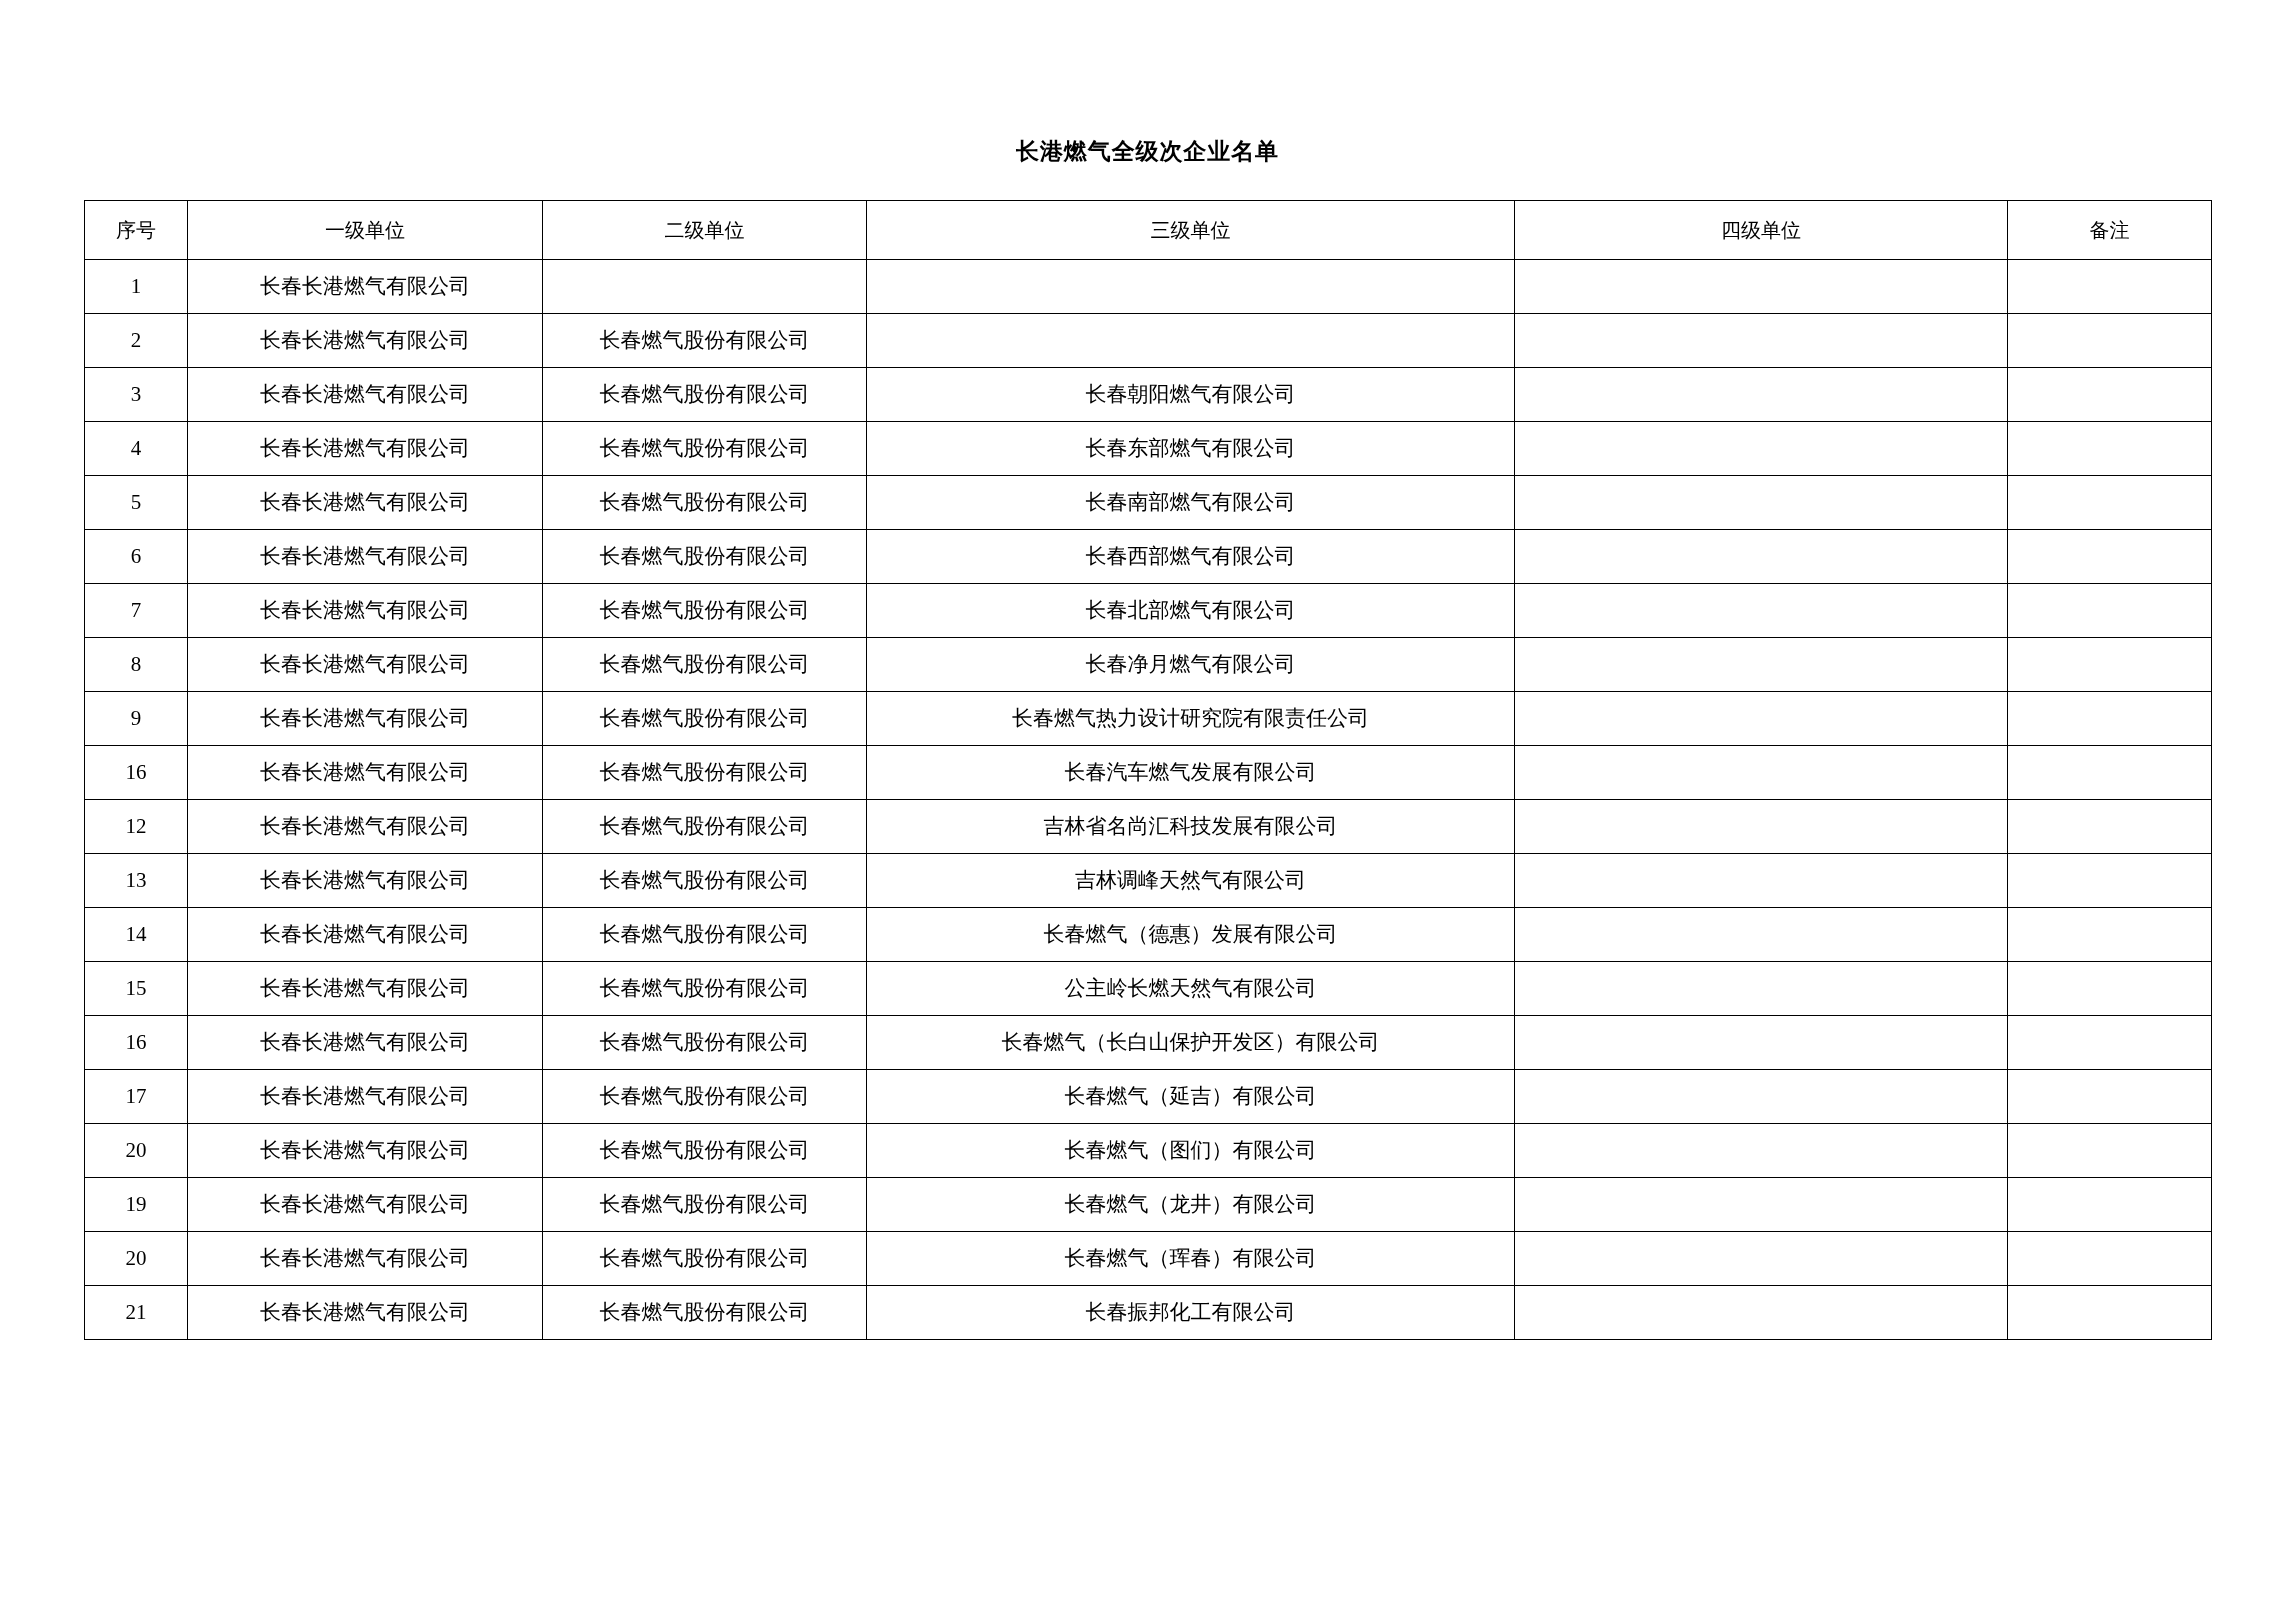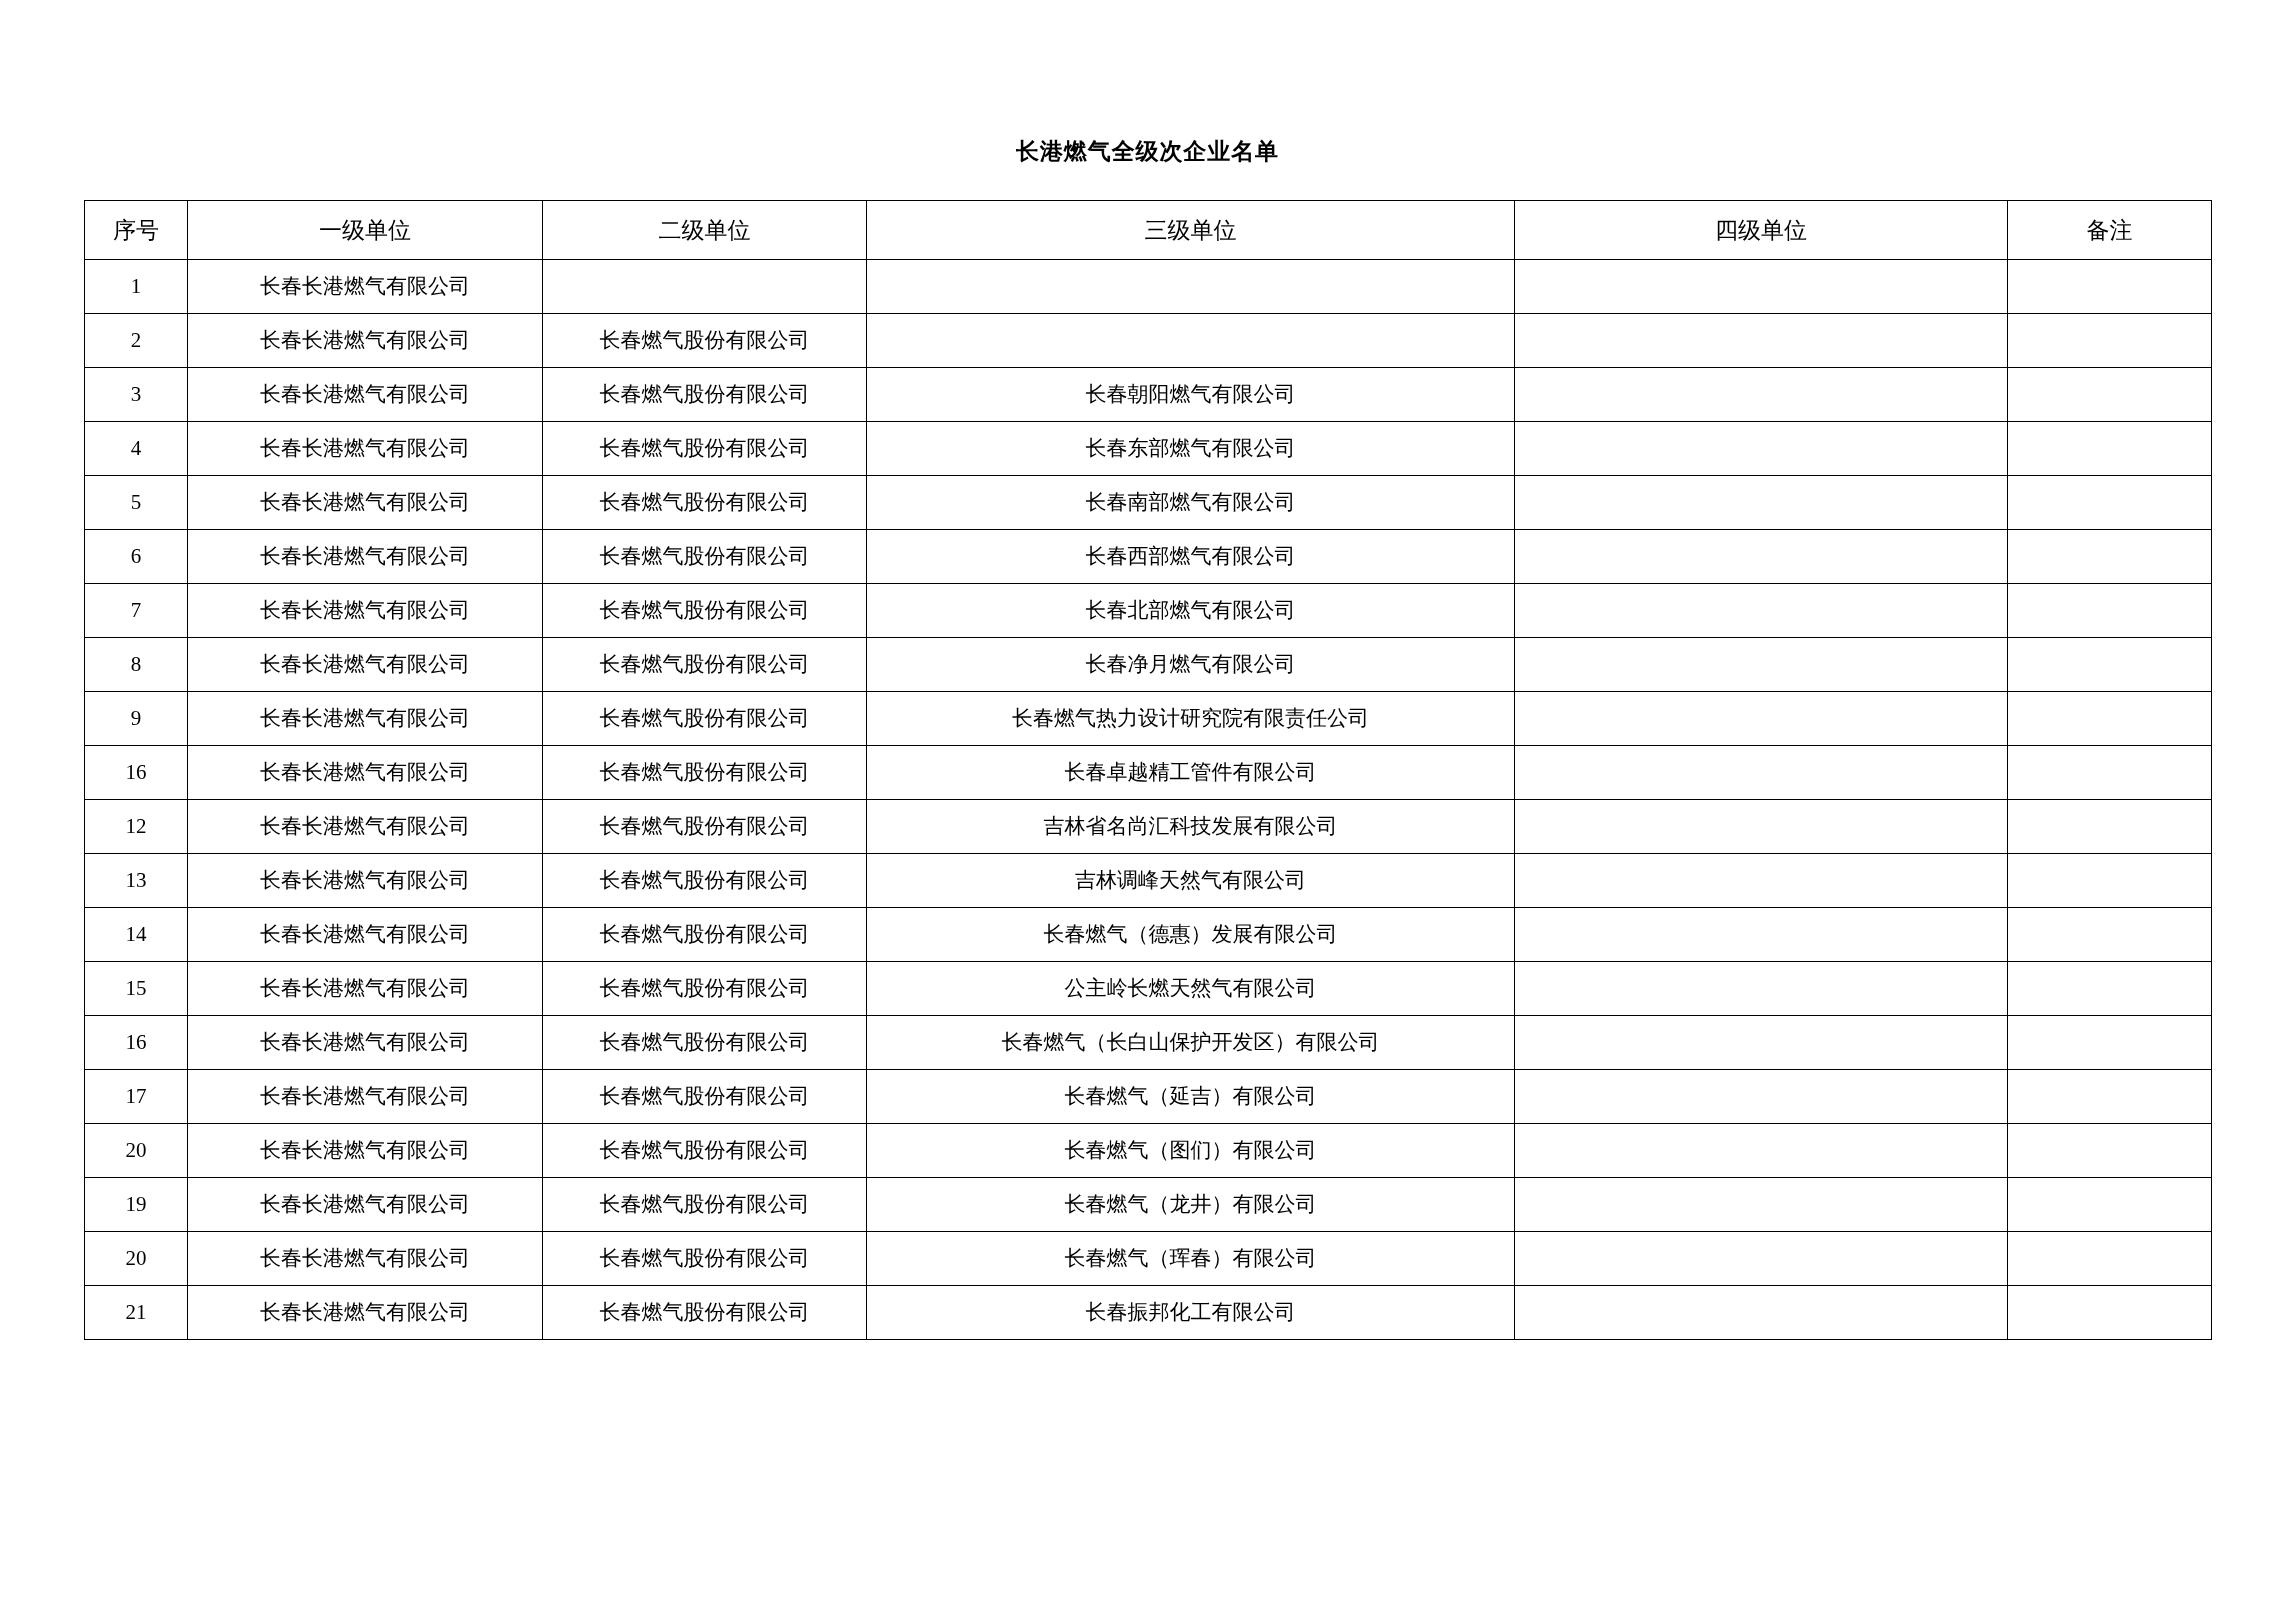--- a/index.html
+++ b/index.html
@@ -51,21 +51,21 @@
     line-height: 1.1;
     height: 54px;
     padding: 0 2.8px;
     box-sizing: border-box;
     white-space: nowrap;
     overflow: hidden;
   }
   table.listing th {
     font-weight: normal;
     height: 59px;
-    font-size: 23px;
+    font-size: 20px;
   }
   
   col.c-seq   { width: 103px; }
   col.c-l1    { width: 355px; }
   col.c-l2    { width: 324px; }
   col.c-l3    { width: 648px; }
   col.c-l4    { width: 493px; }
   col.c-note  { width: 204px; }
 
   td.seq { font-size: 20.4px; }
@@ -167,21 +167,21 @@
             <td>长春长港燃气有限公司</td>
             <td>长春燃气股份有限公司</td>
             <td>长春燃气热力设计研究院有限责任公司</td>
             <td></td>
             <td></td>
           </tr>
           <tr>
             <td class="seq">16</td>
             <td>长春长港燃气有限公司</td>
             <td>长春燃气股份有限公司</td>
-            <td>长春卓越精工管件有限公司</td>
+            <td>长春汽车燃气发展有限公司</td>
             <td></td>
             <td></td>
           </tr>
           <tr>
             <td class="seq">12</td>
             <td>长春长港燃气有限公司</td>
             <td>长春燃气股份有限公司</td>
             <td>吉林省名尚汇科技发展有限公司</td>
             <td></td>
             <td></td>

